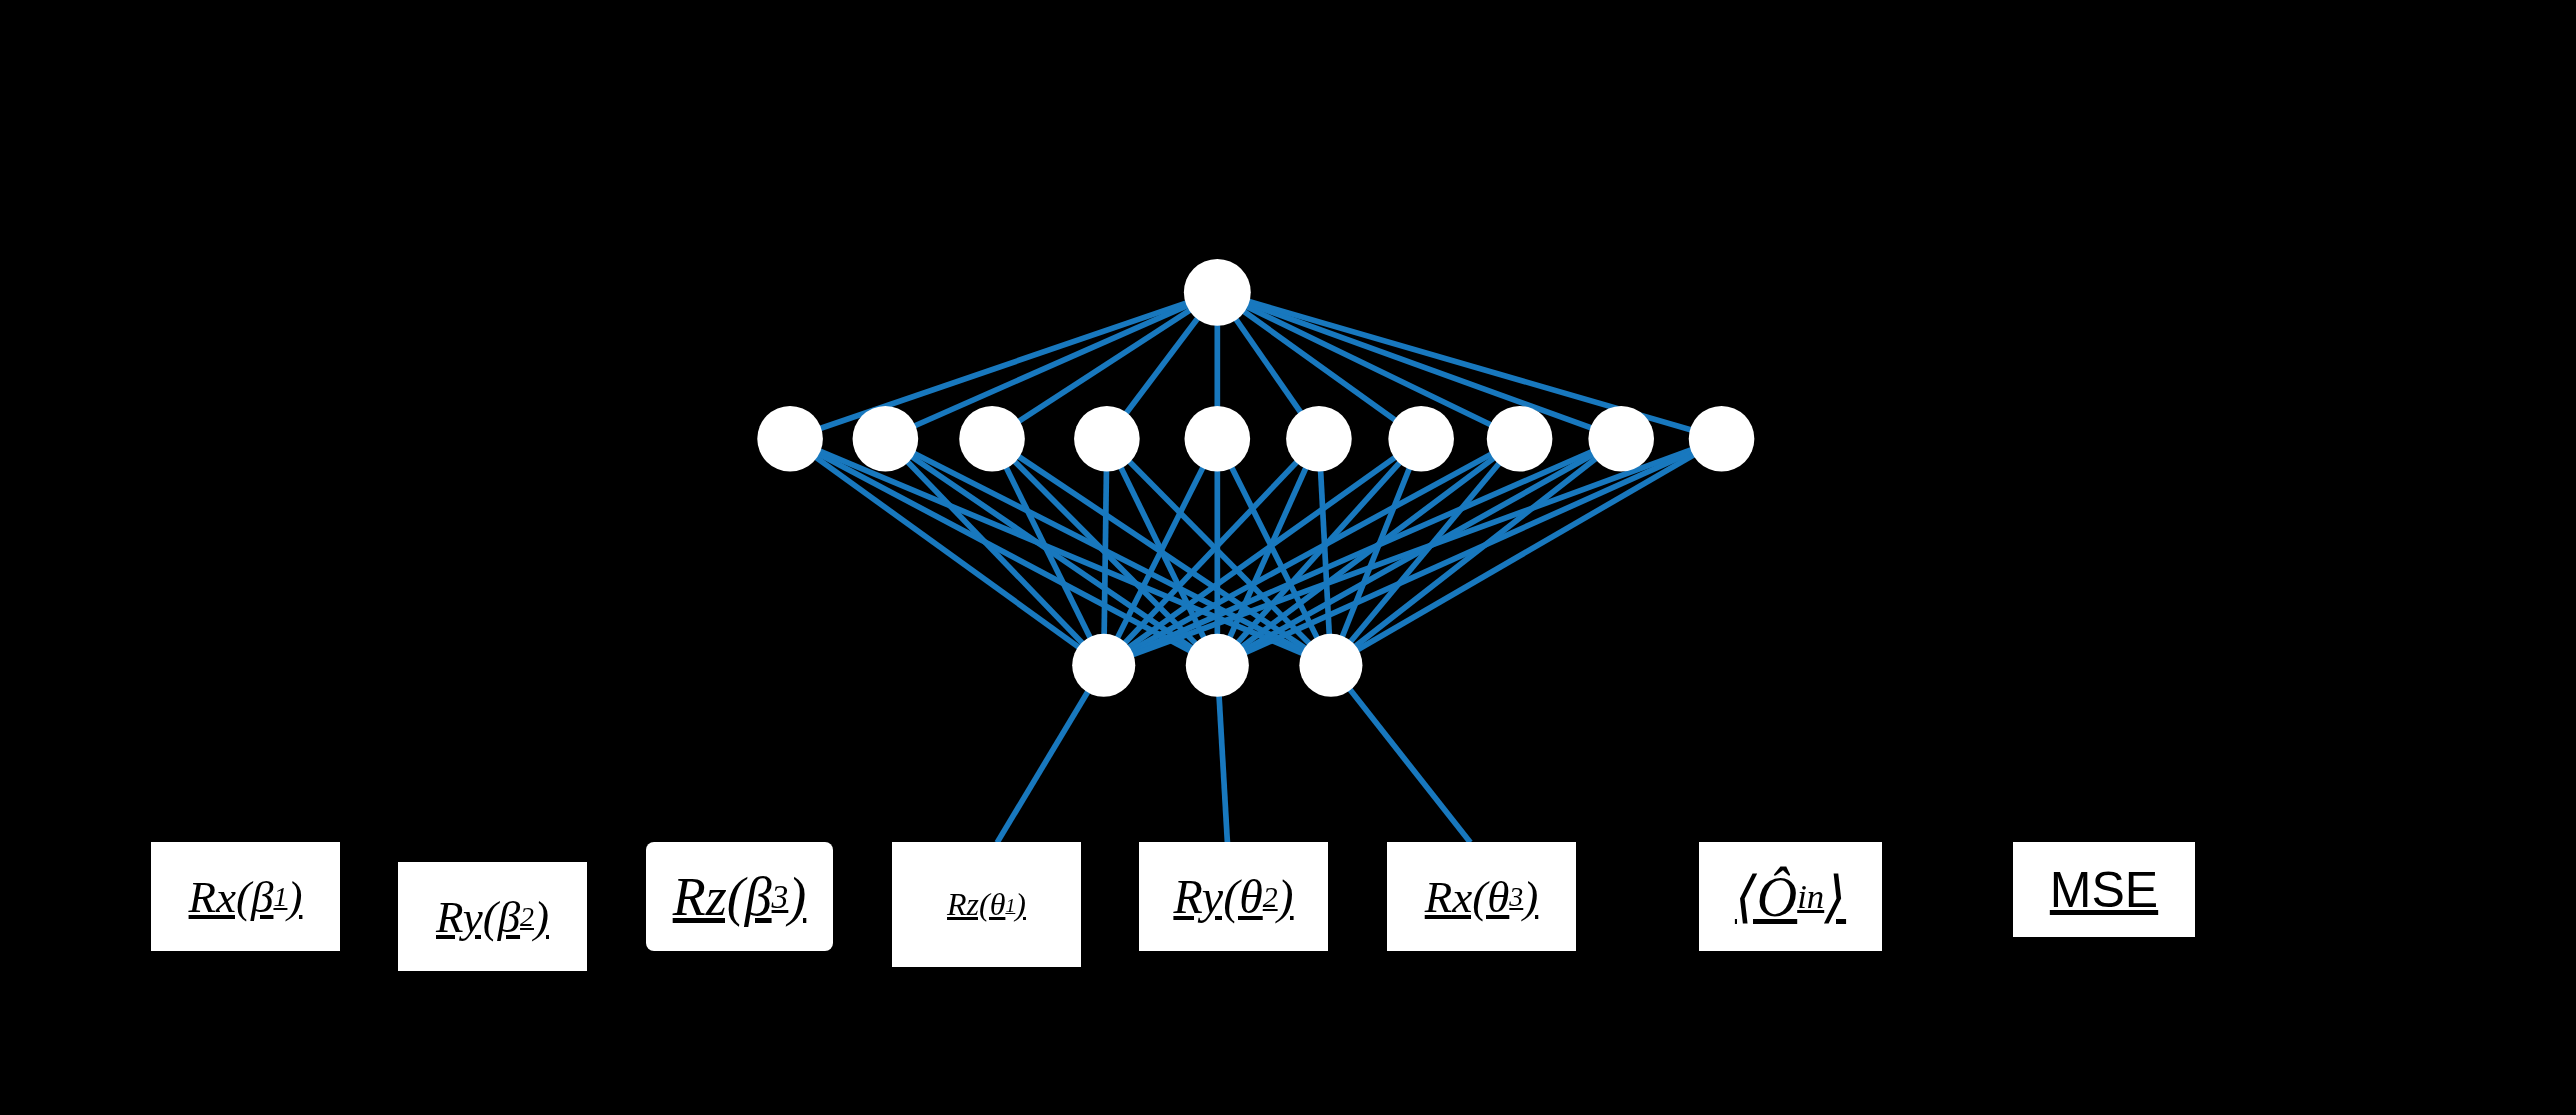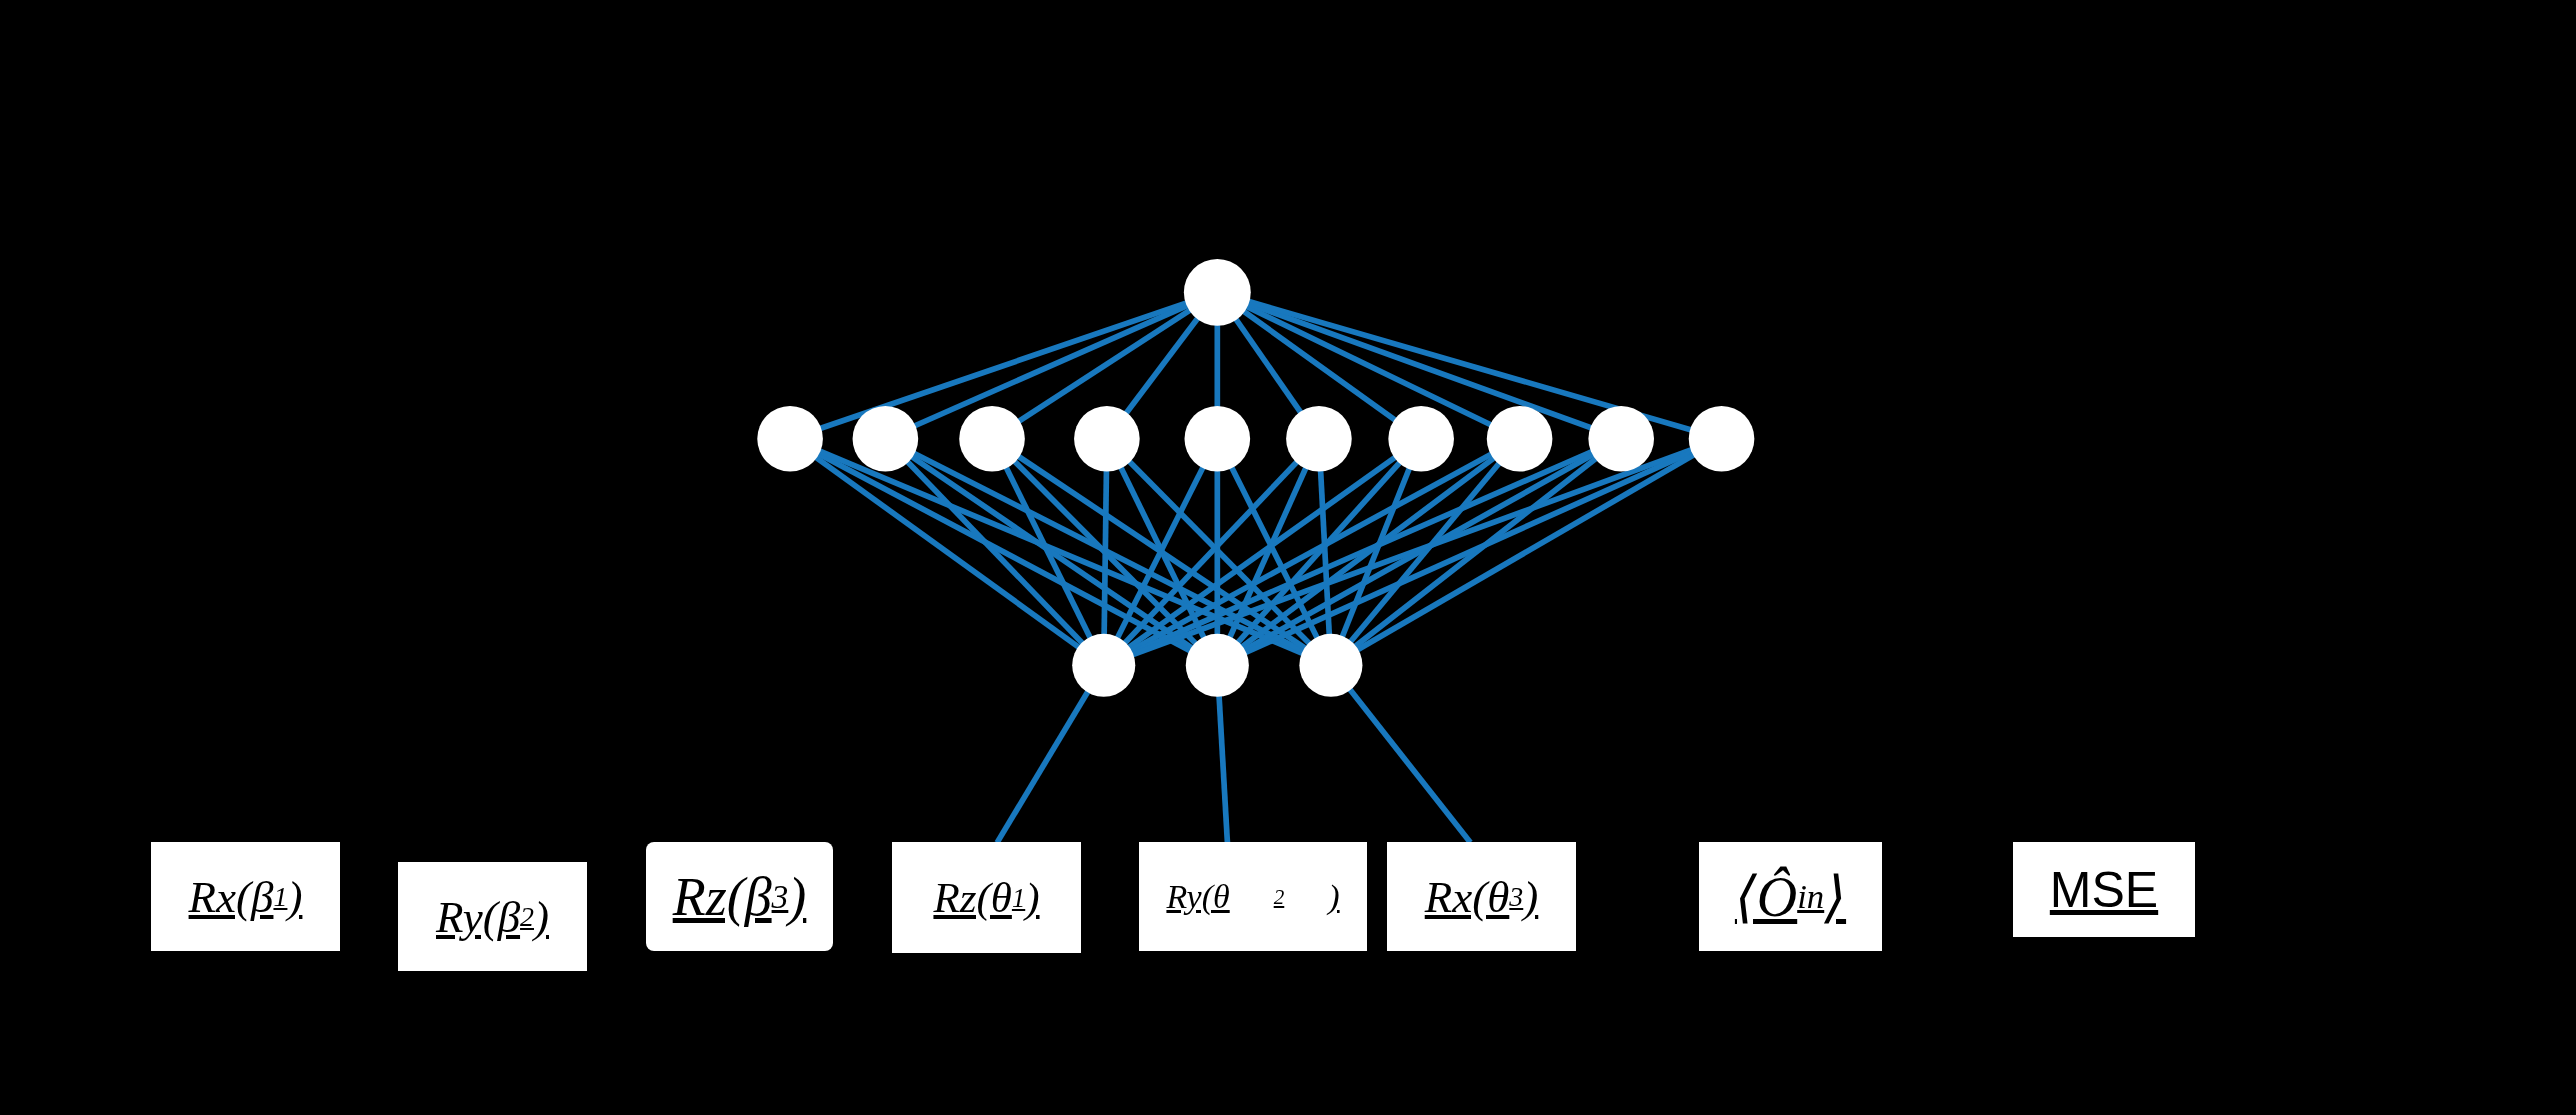--- a/index.html
+++ b/index.html
@@ -123,26 +123,26 @@
       <div class="box math" style="left: 398px; top: 842px; width: 189px; height: 109px; font-size: 45px; margin-top: 20px;">
         <span>Ry(β</span>
         <sub>2</sub>
         <span>)</span>
       </div>
       <div class="box math" style="left: 646px; top: 842px; width: 187px; height: 109px; font-size: 54px; border-radius: 8px;">
         <span>Rz(β</span>
         <sub>3</sub>
         <span>)</span>
       </div>
-      <div class="box math" style="left: 892px; top: 842px; width: 189px; height: 111px; font-size: 43px;">
+      <div class="box math" style="left: 892px; top: 842px; width: 189px; height: 125px; font-size: 32px;">
         <span>Rz(θ</span>
         <sub>1</sub>
         <span>)</span>
       </div>
-      <div class="box math" style="left: 1139px; top: 842px; width: 228px; height: 109px; font-size: 34px; gap: 44px;">
+      <div class="box math" style="left: 1139px; top: 842px; width: 189px; height: 109px; font-size: 48px;">
         <span>Ry(θ</span>
         <sub>2</sub>
         <span>)</span>
       </div>
       <div class="box math" style="left: 1387px; top: 842px; width: 189px; height: 109px; font-size: 45px;">
         <span>Rx(θ</span>
         <sub>3</sub>
         <span>)</span>
       </div>
       <div class="box math" style="left: 1699px; top: 842px; width: 183px; height: 109px; font-size: 56px;">

